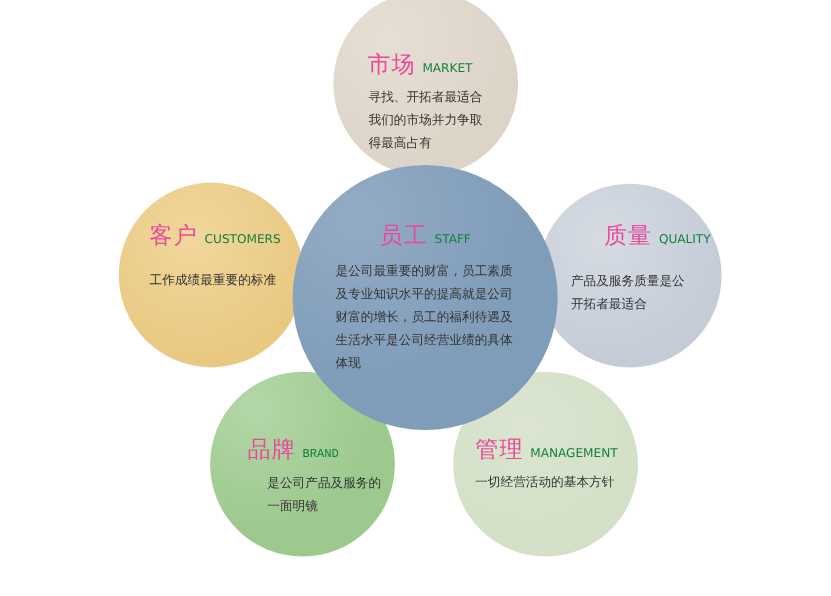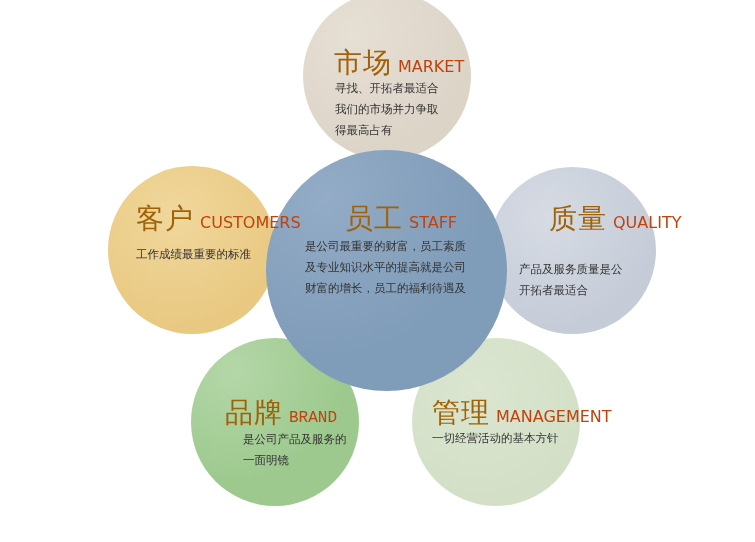--- a/index.html
+++ b/index.html
@@ -12,22 +12,22 @@
                  background: radial-gradient(circle at 40% 30%, #f0d79c, #e9c982 70%); }
   .c-quality   { left: 489px; top: 167px; width: 167px; height: 167px;
                  background: radial-gradient(circle at 35% 30%, #d6dbe3, #c5ccd8 70%); }
   .c-brand     { left: 191px; top: 338px; width: 168px; height: 168px;
                  background: radial-gradient(circle at 25% 20%, #b4d7a8, #9dc98e 60%); }
   .c-management{ left: 412px; top: 338px; width: 168px; height: 168px;
                  background: radial-gradient(circle at 40% 30%, #dbe5d0, #d3e0c7 70%); }
   .c-staff     { left: 266px; top: 150px; width: 241px; height: 241px;
                  background: radial-gradient(circle at 25% 20%, #93abc6, #7f9cb8 60%); z-index: 2; }
   .title-wrap { position: absolute; white-space: nowrap; z-index: 3; }
-  .title-cn { font-size: 28px; color: #a16207; font-weight: normal; letter-spacing: 1px; }
-  .title-en { font-size: 16px; color: #c2410c; margin-left: 6px; }
+  .title-cn { font-size: 21px; color: #ec4899; font-weight: normal; letter-spacing: 1px; }
+  .title-en { font-size: 11px; color: #15803d; margin-left: 6px; }
   .desc { position: absolute; font-size: 11.5px; color: #333; line-height: 21px; z-index: 3; }
   .desc div { white-space: nowrap; }
 </style>
 </head>
 <body>
 
 <div class="circle c-market"></div>
 <div class="circle c-customers"></div>
 <div class="circle c-quality"></div>
 <div class="circle c-brand"></div>
@@ -50,26 +50,28 @@
   <div>工作成绩最重要的标准</div>
 </div>
 
 <div class="title-wrap" style="left:345px; top:200px;">
   <span class="title-cn">员工</span><span class="title-en">STAFF</span>
 </div>
 <div class="desc" style="left:305px; top:236px;">
   <div>是公司最重要的财富，员工素质</div>
   <div>及专业知识水平的提高就是公司</div>
   <div>财富的增长，员工的福利待遇及</div>
+  <div>生活水平是公司经营业绩的具体</div>
+  <div>体现</div>
 </div>
 
 <div class="title-wrap" style="left:549px; top:200px;">
   <span class="title-cn">质量</span><span class="title-en">QUALITY</span>
 </div>
-<div class="desc" style="left:519px; top:245px;margin-top:14px;">
+<div class="desc" style="left:519px; top:245px;">
   <div>产品及服务质量是公</div>
   <div>开拓者最适合</div>
 </div>
 
 <div class="title-wrap" style="left:225px; top:394px;font-family:Liberation Mono, monospace;">
   <span class="title-cn">品牌</span><span class="title-en">BRAND</span>
 </div>
 <div class="desc" style="left:225px; top:429px;margin-left:18px;">
   <div>是公司产品及服务的</div>
   <div>一面明镜</div>

